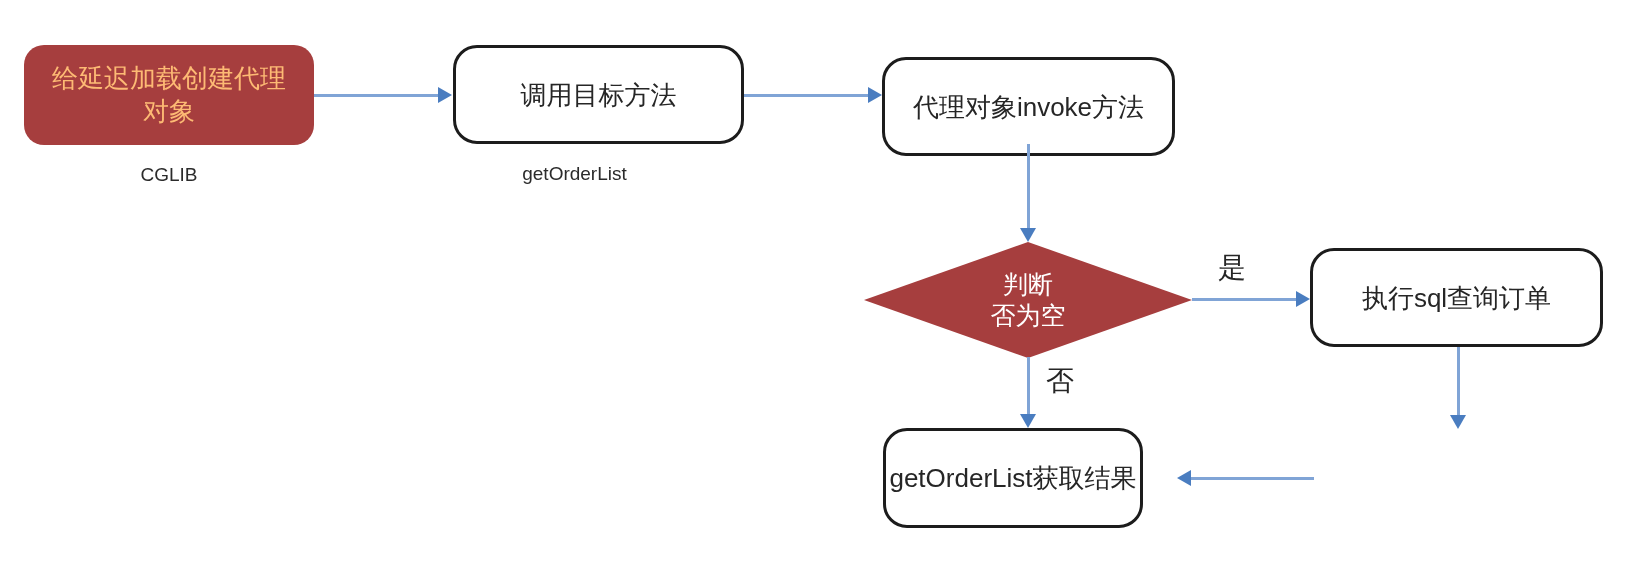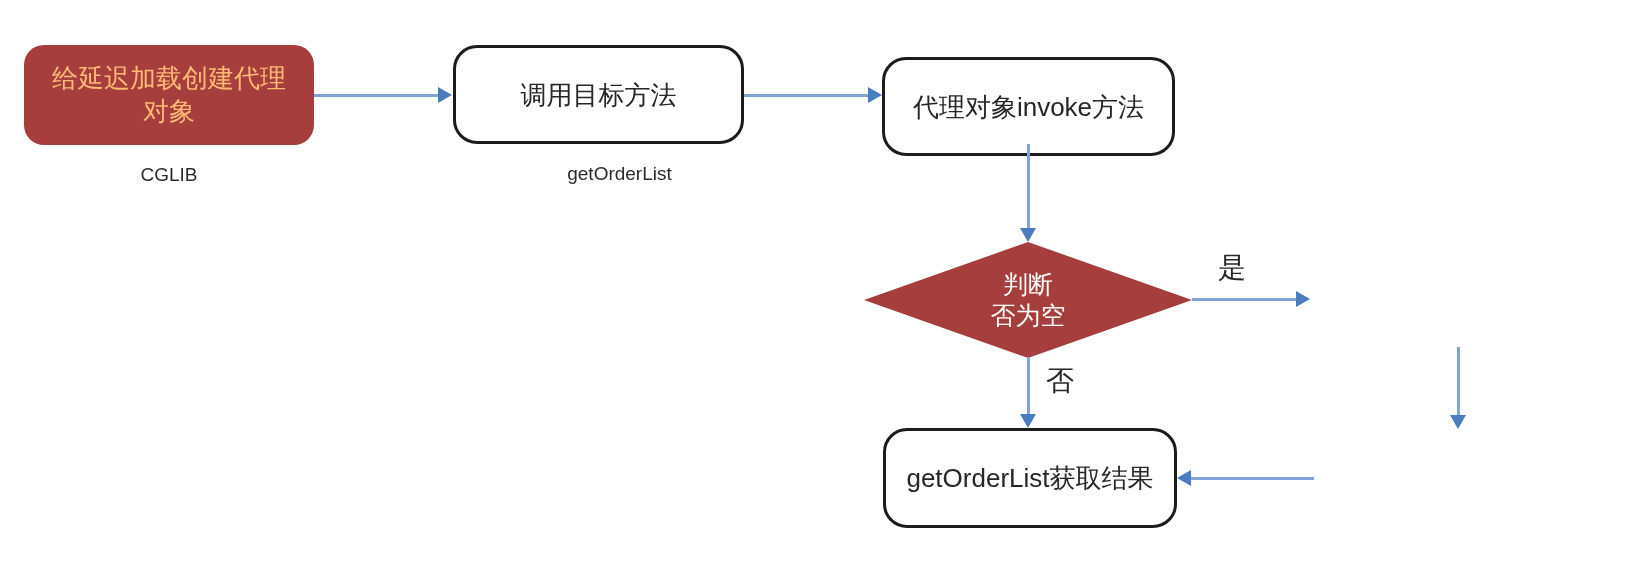--- a/index.html
+++ b/index.html
@@ -82,24 +82,24 @@
     border-top: 14px solid #4a7dc0;
   }
 
   
   #n-create-proxy   { left: 24px;   top: 45px;  width: 290px; height: 100px; }
   #n-call-target    { left: 453px;  top: 45px;  width: 291px; height: 99px; }
   #n-proxy-invoke   { left: 882px;  top: 45px;  width: 293px; height: 99px; margin-top: 12px; }
   #n-decision       { left: 864px;  top: 242px; width: 328px; height: 116px; }
   #n-execute-sql    { left: 1310px; top: 248px; width: 293px; height: 99px; }
   #n-wrap-result    { left: 1314px; top: 429px; width: 293px; height: 99px; }
-  #n-get-result     { left: 883px;  top: 428px; width: 294px; height: 100px; }
+  #n-get-result     { left: 883px;  top: 428px; width: 260px; height: 100px; }
 
   #cap-cglib        { left: 24px;  top: 164px; width: 290px; }
-  #cap-getorderlist { left: 474px; top: 163px; width: 291px; }
+  #cap-getorderlist { left: 429px; top: 163px; width: 291px; }
 
   #lbl-yes { left: 1204px; top: 249px; width: 56px; }
   #lbl-no  { left: 1032px; top: 362px; width: 56px; }
 
   
   #e0-line { left: 314px;  top: 94px;  width: 124px; }
   #e0-head { left: 438px;  top: 87px; }
   #e1-line { left: 744px;  top: 94px;  width: 124px; }
   #e1-head { left: 868px;  top: 87px; }
   #e2-line { left: 1027px; top: 144px; height: 85px; }
@@ -131,20 +131,23 @@
 
   <div class="node" id="n-proxy-invoke">
     <span>代理对象invoke方法</span>
   </div>
 
   <div class="diamond" id="n-decision">
     <span>判断</span>
     <span>否为空</span>
   </div>
 
+  <div class="node" id="n-execute-sql">
+    <span>执行sql查询订单</span>
+  </div>
 
 
   <div class="node" id="n-get-result">
     <span>getOrderList获取结果</span>
   </div>
 
   <div>
     <div class="hline" id="e0-line"></div>
     <div class="head head-right" id="e0-head"></div>
   </div>

